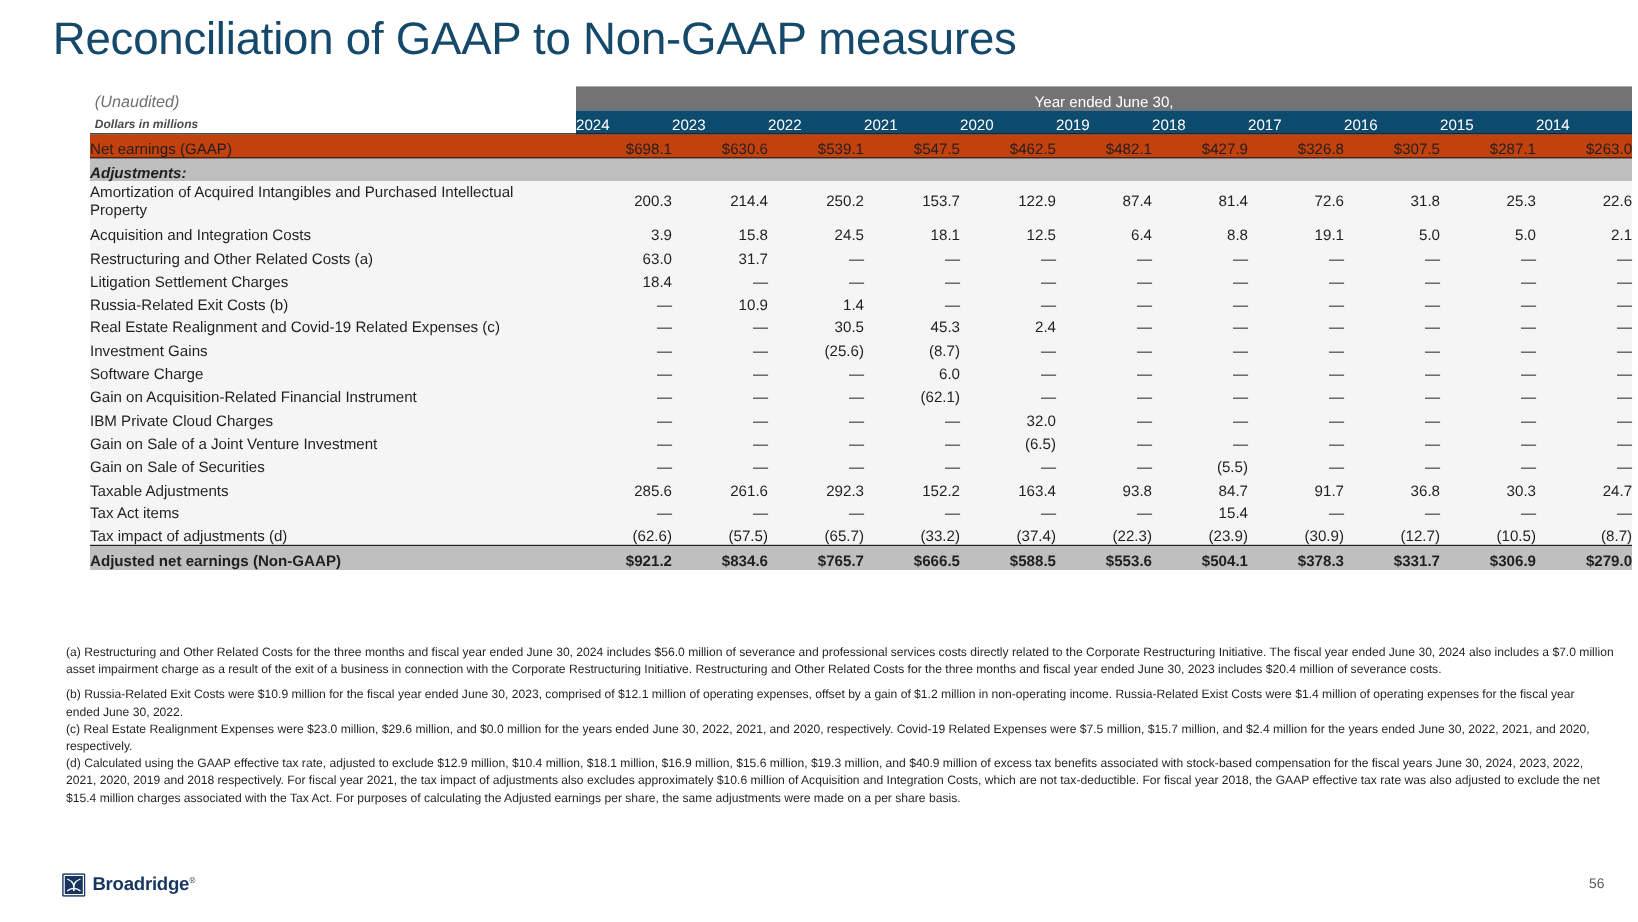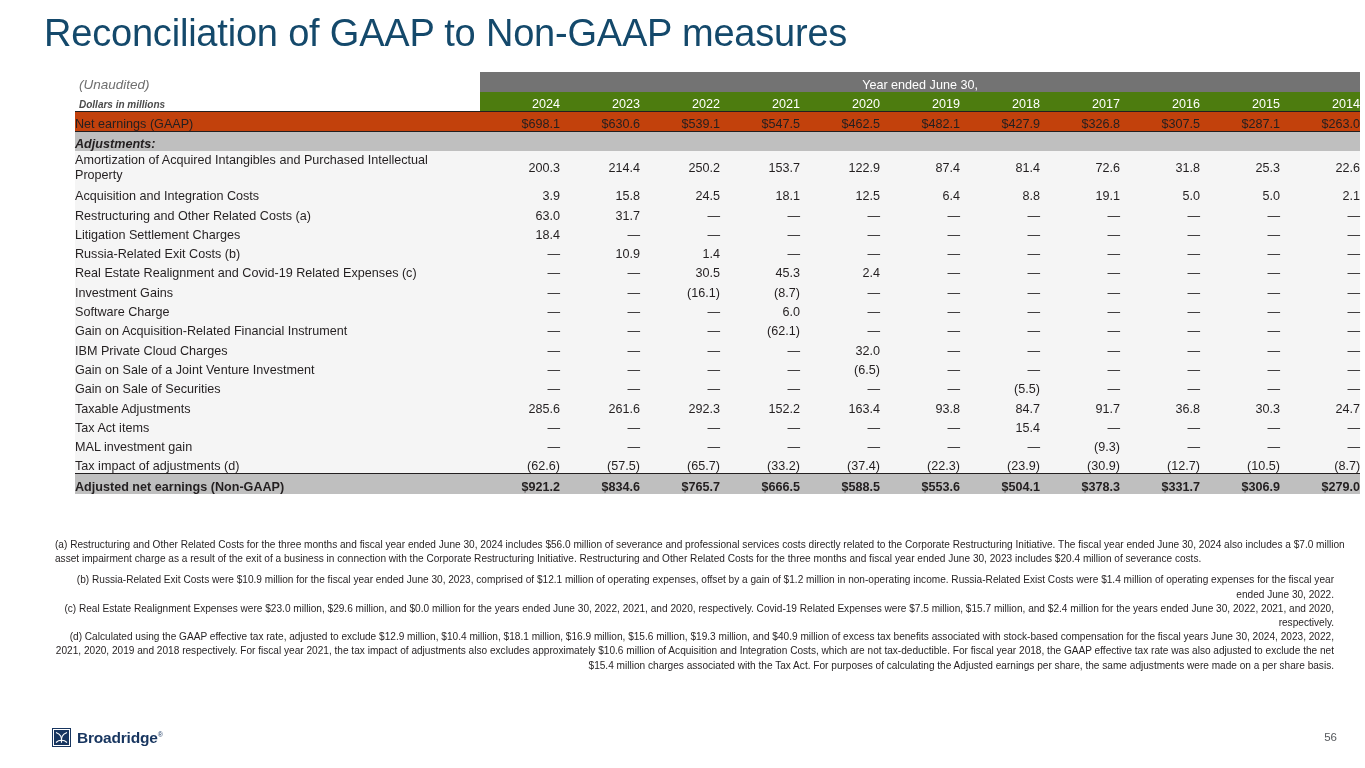--- a/index.html
+++ b/index.html
@@ -46,24 +46,24 @@
   .hdr-top td{
     background:#737373;
     height:20px;
     color:#ffffff;
     font-size:12.6px;
     text-align:center;
     vertical-align:middle;
   }
   .hdr-top td.lbl-cell{background:#ffffff;}
   .hdr-years td{
-    background:#4d7c0f;
+    background:#0c4a6e;
     color:#ffffff;
     height:19px;
-    text-align:right;
+    text-align:left;
     vertical-align:middle;
     font-size:12.6px;
   }
   .hdr-years td.lbl-cell{background:#ffffff;color:#231f20;}
 
   
   .unaudited{
     font-style:italic;
     color:#6f6f6f;
     font-size:13.5px;
@@ -134,21 +134,21 @@
 
   
   .footnotes{
     position:absolute;left:55px;top:538px;width:1295px;
     font-size:10.1px;
     line-height:14.2px;
     color:#231f20;
     text-align:left;
   }
   .footnotes p{margin:0 0 7px 0;}
-  .footnotes p.tight{margin:0 16px 0 0;text-align:right;}
+  .footnotes p.tight{margin:0 16px 0 0;}
 
   
   .logo{
     position:absolute;left:52px;top:728px;
     display:flex;align-items:center;gap:6px;
   }
   .logo-mark{
     width:19px;height:19px;
     background:#17355f;
     position:relative;
@@ -326,21 +326,21 @@
             <td class="num-cell">—</td>
             <td class="num-cell">—</td>
             <td class="num-cell">—</td>
             <td class="num-cell">—</td>
             <td class="num-cell">—</td>
           </tr>
           <tr class="data">
             <td class="lbl-cell">Investment Gains</td>
             <td class="num-cell">—</td>
             <td class="num-cell">—</td>
-            <td class="num-cell">(16.1)</td>
+            <td class="num-cell">(25.6)</td>
             <td class="num-cell">(8.7)</td>
             <td class="num-cell">—</td>
             <td class="num-cell">—</td>
             <td class="num-cell">—</td>
             <td class="num-cell">—</td>
             <td class="num-cell">—</td>
             <td class="num-cell">—</td>
             <td class="num-cell">—</td>
           </tr>
           <tr class="data">
@@ -430,34 +430,20 @@
           <tr class="data">
             <td class="lbl-cell">Tax Act items</td>
             <td class="num-cell">—</td>
             <td class="num-cell">—</td>
             <td class="num-cell">—</td>
             <td class="num-cell">—</td>
             <td class="num-cell">—</td>
             <td class="num-cell">—</td>
             <td class="num-cell">15.4</td>
             <td class="num-cell">—</td>
-            <td class="num-cell">—</td>
-            <td class="num-cell">—</td>
-            <td class="num-cell">—</td>
-          </tr>
-          <tr class="data">
-            <td class="lbl-cell">MAL investment gain</td>
-            <td class="num-cell">—</td>
-            <td class="num-cell">—</td>
-            <td class="num-cell">—</td>
-            <td class="num-cell">—</td>
-            <td class="num-cell">—</td>
-            <td class="num-cell">—</td>
-            <td class="num-cell">—</td>
-            <td class="num-cell">(9.3)</td>
             <td class="num-cell">—</td>
             <td class="num-cell">—</td>
             <td class="num-cell">—</td>
           </tr>
           <tr class="data">
             <td class="lbl-cell">Tax impact of adjustments (d)</td>
             <td class="num-cell">(62.6)</td>
             <td class="num-cell">(57.5)</td>
             <td class="num-cell">(65.7)</td>
             <td class="num-cell">(33.2)</td>

